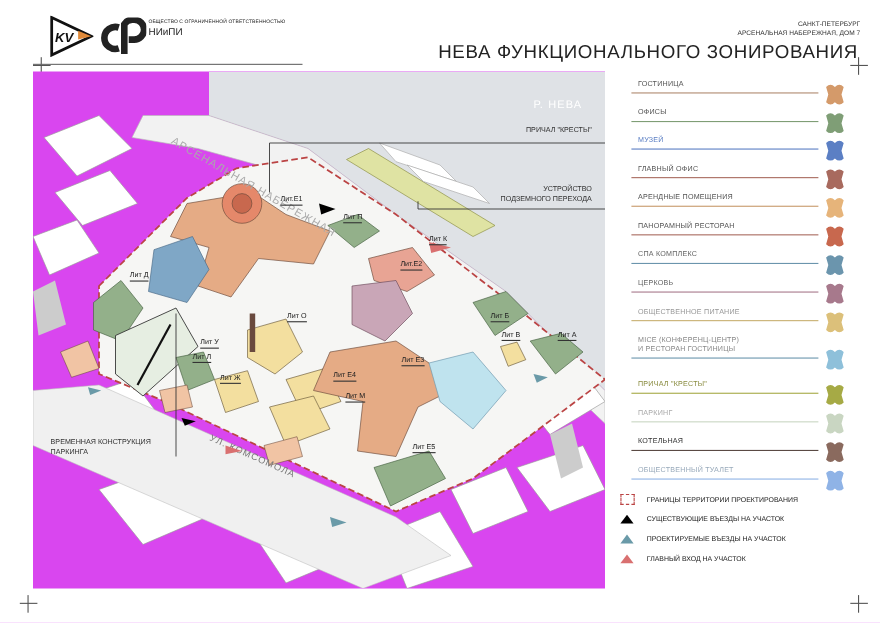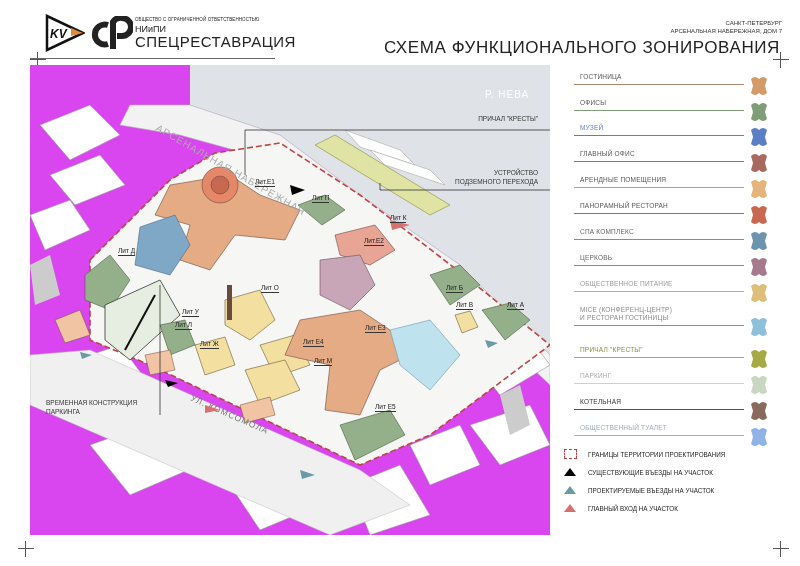--- a/index.html
+++ b/index.html
@@ -55,28 +55,27 @@
     <polygon points="26,14 38,19 26,22" fill="#e08a3a"></polygon>
   </svg>
   <svg width="42" height="34" viewBox="0 0 42 34" style="margin-left:6px;">
     <path d="M17 9 A10 10 0 1 0 17 28" fill="none" stroke="#222" stroke-width="6"></path>
     <path d="M22 33 L22 6 A9 9 0 0 1 31 2 A9 9 0 0 1 31 20 L26 20" fill="none" stroke="#222" stroke-width="6"></path>
   </svg>
 </div>
 <div class="company">
   <div class="small">ОБЩЕСТВО С ОГРАНИЧЕННОЙ ОТВЕТСТВЕННОСТЬЮ</div>
   <div class="mid">НИиПИ</div>
-  <div class="big">СПЕЦРЕСТАВРАЦИЯ</div>
 </div>
 
 <div class="city">
   <div>САНКТ-ПЕТЕРБУРГ</div>
   <div>АРСЕНАЛЬНАЯ НАБЕРЕЖНАЯ, ДОМ 7</div>
 </div>
-<div class="title">СХЕМА ФУНКЦИОНАЛЬНОГО ЗОНИРОВАНИЯ</div>
+<div class="title">НЕВА ФУНКЦИОНАЛЬНОГО ЗОНИРОВАНИЯ</div>
 
 <div class="map">
   <svg class="river" viewBox="0 0 520 470">
 
     <polygon points="160,0 520,0 520,290 430,200 330,130 250,70 160,40" fill="#dfe2e6"></polygon>
 
     <polygon points="100,40 160,40 250,70 330,130 430,200 520,290 520,320 420,225 320,150 240,95 150,70 90,60" fill="#f2f2f2" stroke="#bbb" stroke-width="0.6"></polygon>
 
     <g fill="#fff" stroke="#999" stroke-width="0.6">
       <polygon points="10,60 60,40 90,70 40,95"></polygon>

